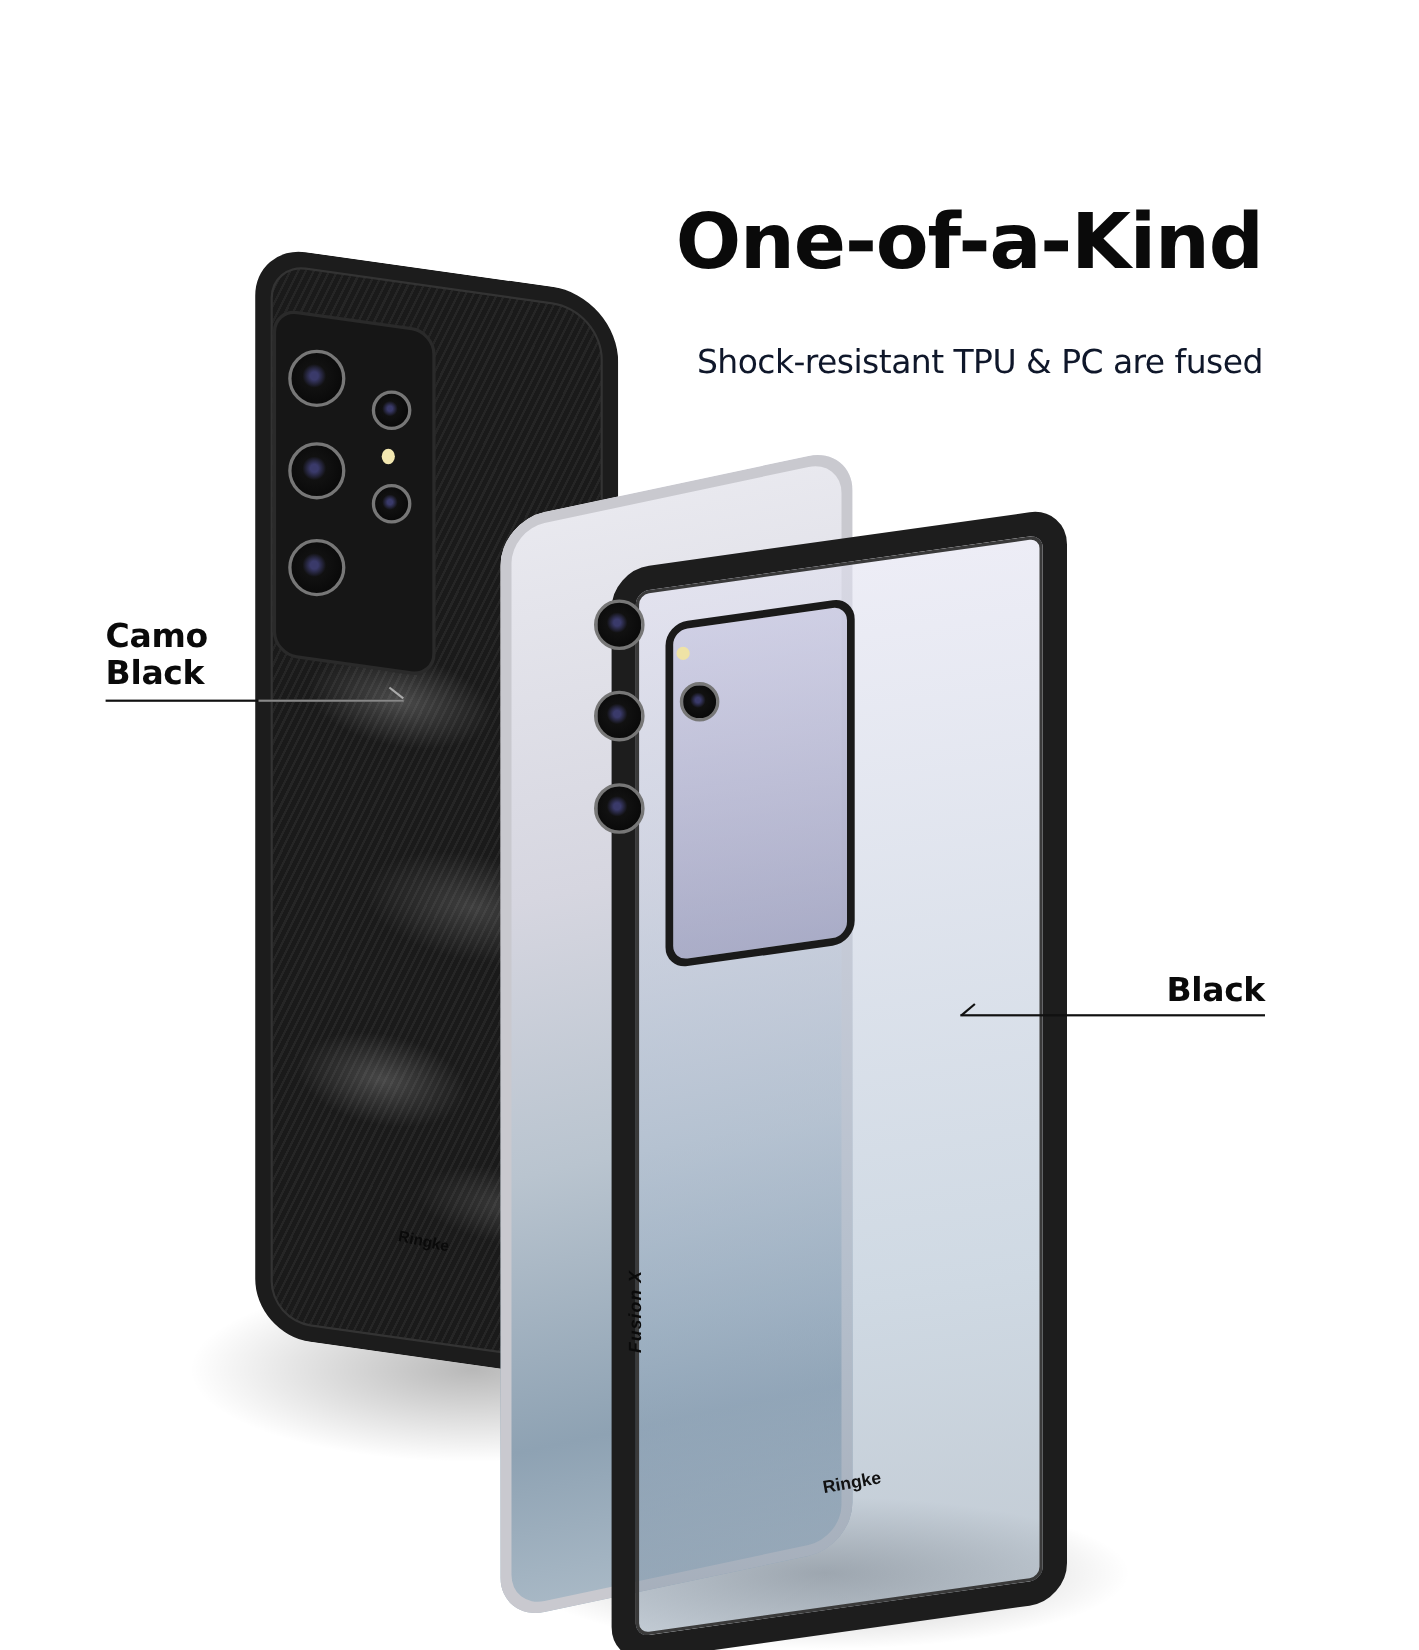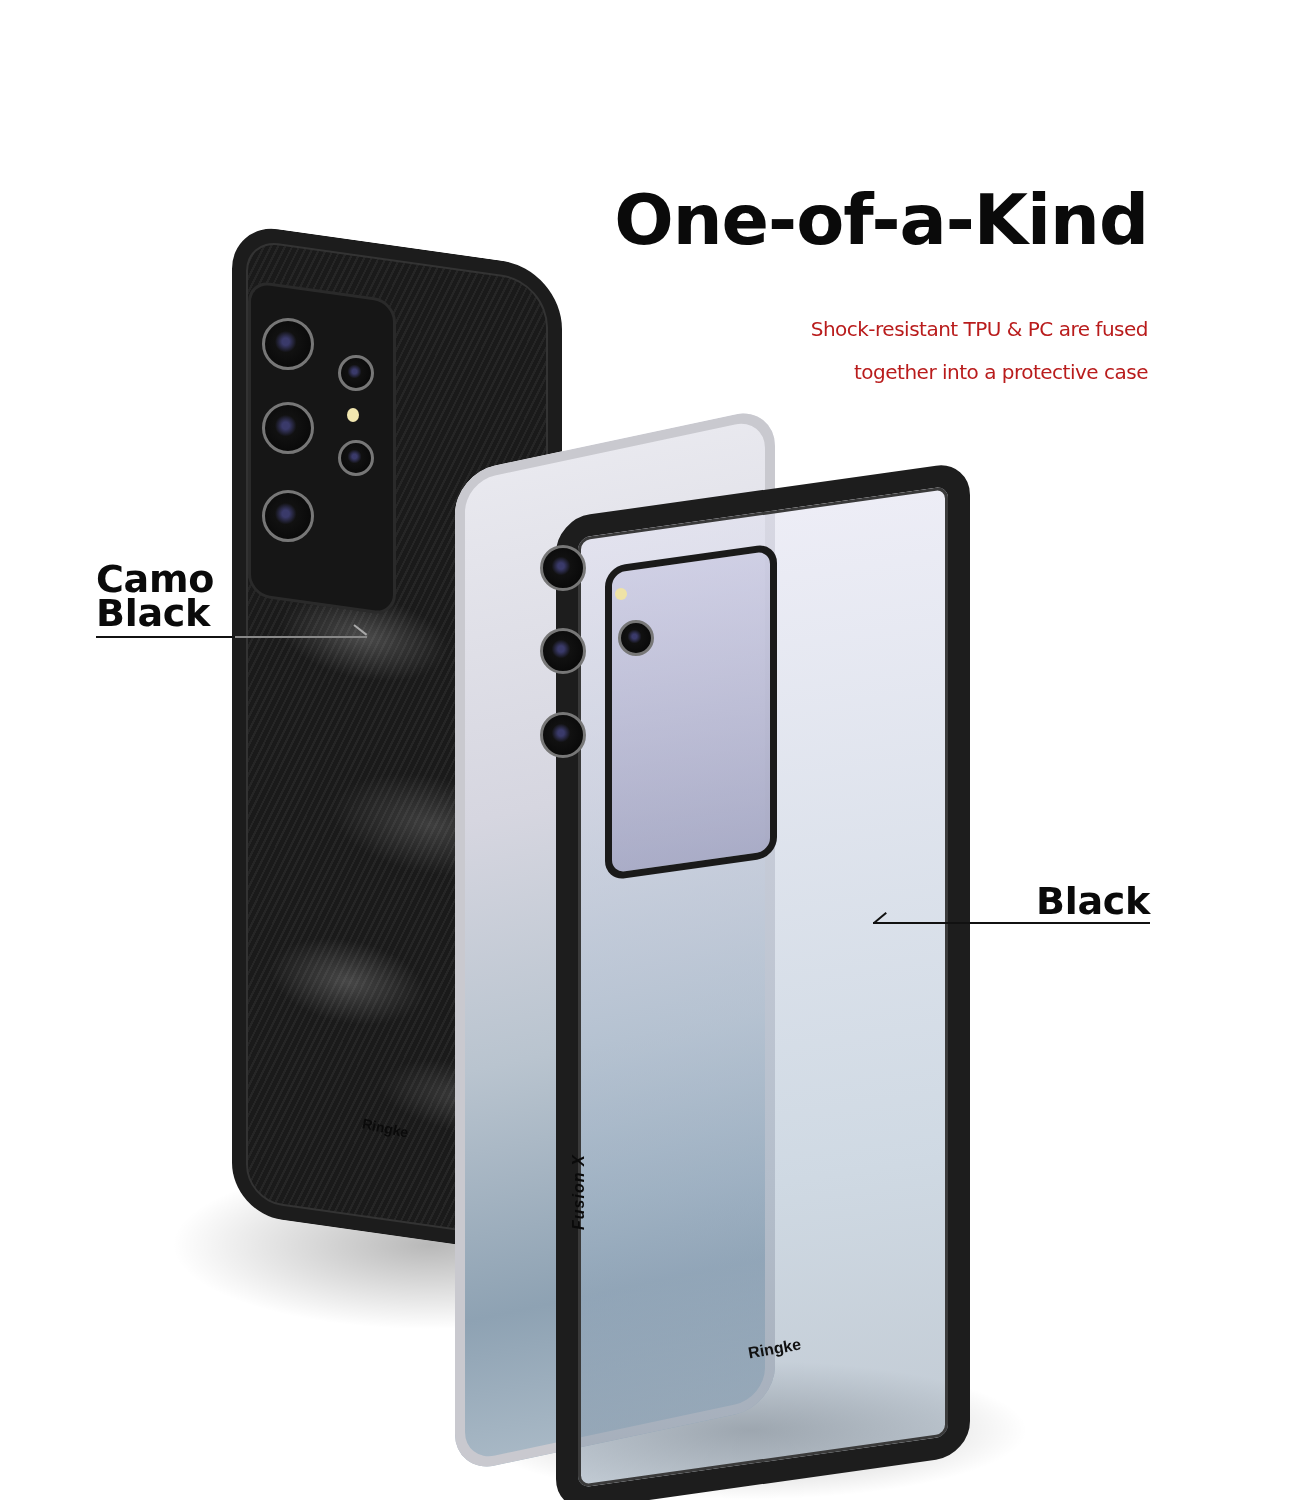--- a/index.html
+++ b/index.html
@@ -10,26 +10,26 @@
     color: #0a0a0a;
   }
   .headline {
     position: absolute; right: 142px; top: 130px; text-align: right;
     font-weight: 700; font-size: 70px; line-height: 84px; letter-spacing: -1px;
     font-family: "DejaVu Sans", sans-serif;
     margin-top: 48px;
   }
   .subhead {
     position: absolute; right: 142px; top: 308px; text-align: right;
-    font-size: 20px; line-height: 43px; color: #b91c1c;
+    font-size: 30px; line-height: 43px; color: #0f172a;
     font-family: "DejaVu Sans", sans-serif;
     letter-spacing: -0.5px;
   }
   .label {
-    position: absolute; font-weight: 700; font-size: 38px; line-height: 34px;
+    position: absolute; font-weight: 700; font-size: 30px; line-height: 34px;
     font-family: "DejaVu Sans", sans-serif; letter-spacing: -0.3px;
   }
   .callout-line { position: absolute; height: 2px; background: #111; }
   .tick { position: absolute; height: 2px; background: #111; transform-origin: left center; }
 
   
   .shadow {
     position: absolute; border-radius: 50%;
     background: radial-gradient(ellipse at center, rgba(0,0,0,0.28), rgba(0,0,0,0) 70%);
   }
@@ -118,21 +118,20 @@
 <div style="position:absolute;left:615px;top:588px;width:12px;height:12px;border-radius:50%;background:#efe3a6;"></div>
 <div class="fusion-text">Fusion X</div>
 <div class="case-brand">Ringke</div>
 
 <div class="headline">
   <div>One-of-a-Kind</div>
 </div>
 
 <div class="subhead">
   <div>Shock-resistant TPU &amp; PC are fused</div>
-  <div>together into a protective case</div>
 </div>
 
 <div class="label" style="left:96px;top:562px;">
   <div>Camo</div>
   <div>Black</div>
 </div>
 <div class="callout-line" style="left:96px;top:636px;width:270px;background:#111;"></div>
 <div class="callout-line" style="left:235px;top:636px;width:132px;background:#888;"></div>
 <div class="tick" style="left:354px;top:624px;width:16px;background:#aaa;transform:rotate(38deg);"></div>
 

